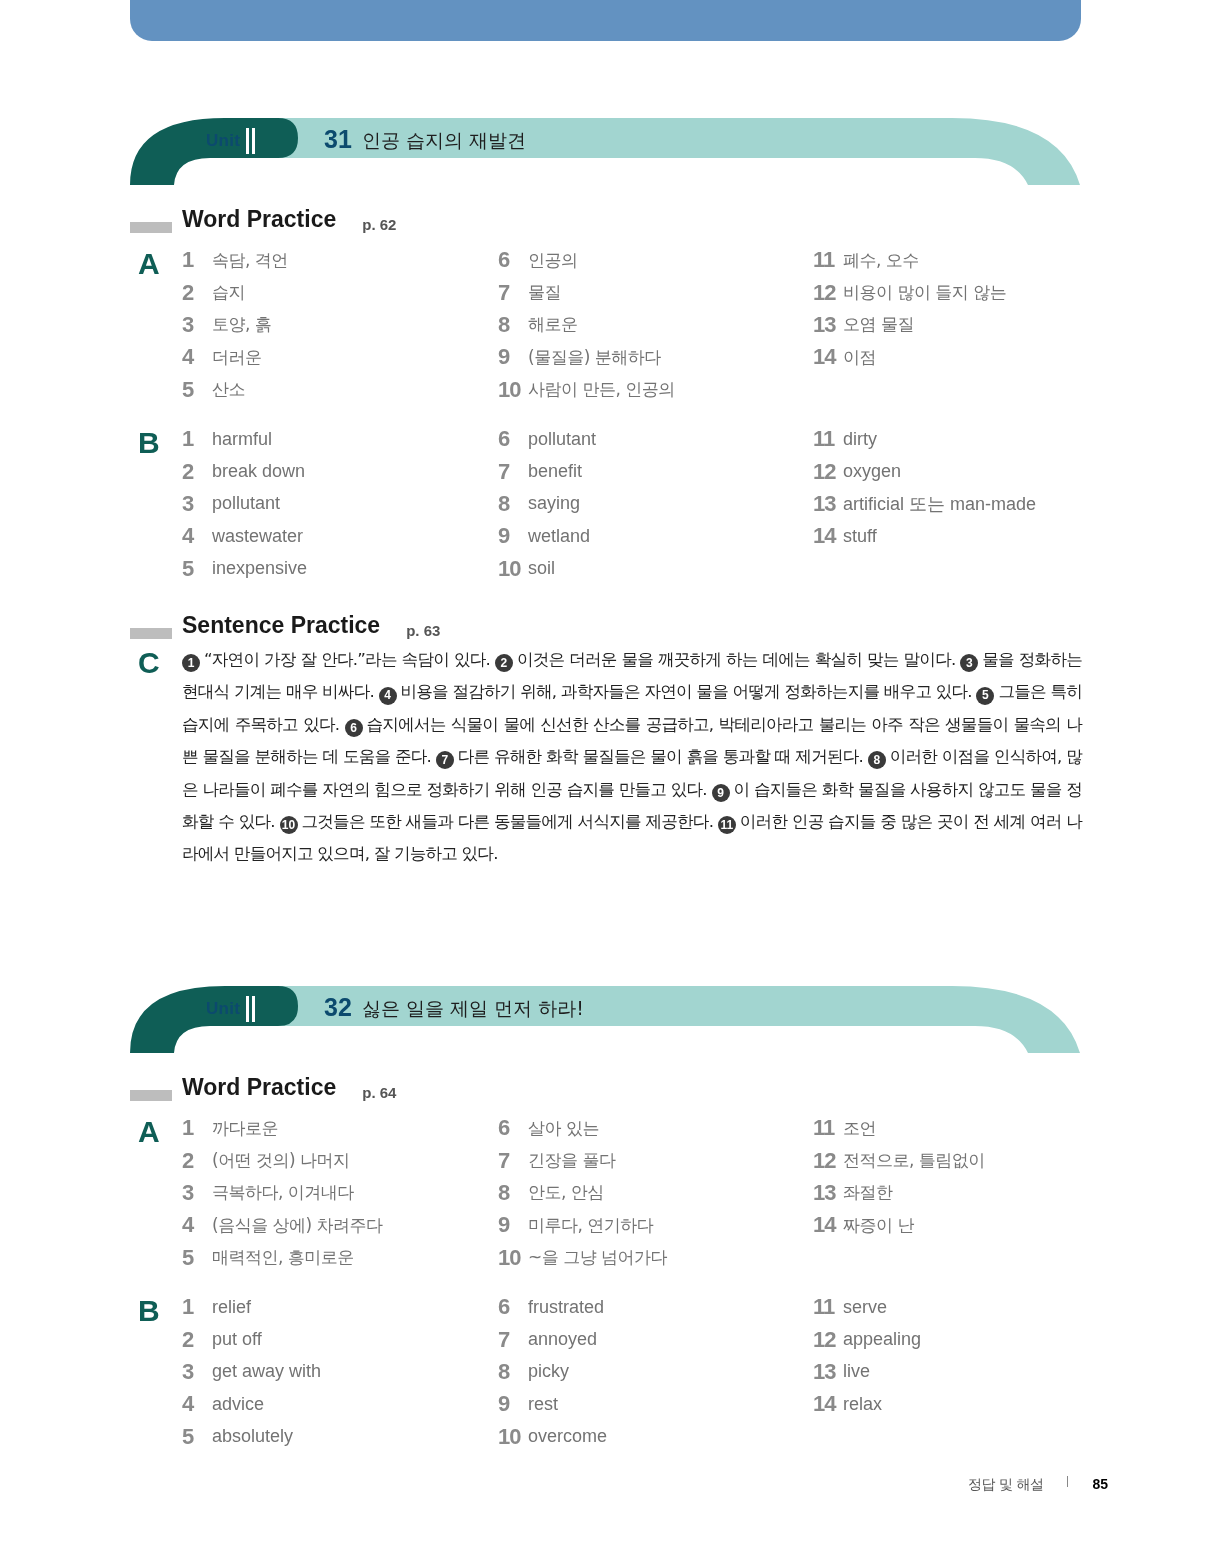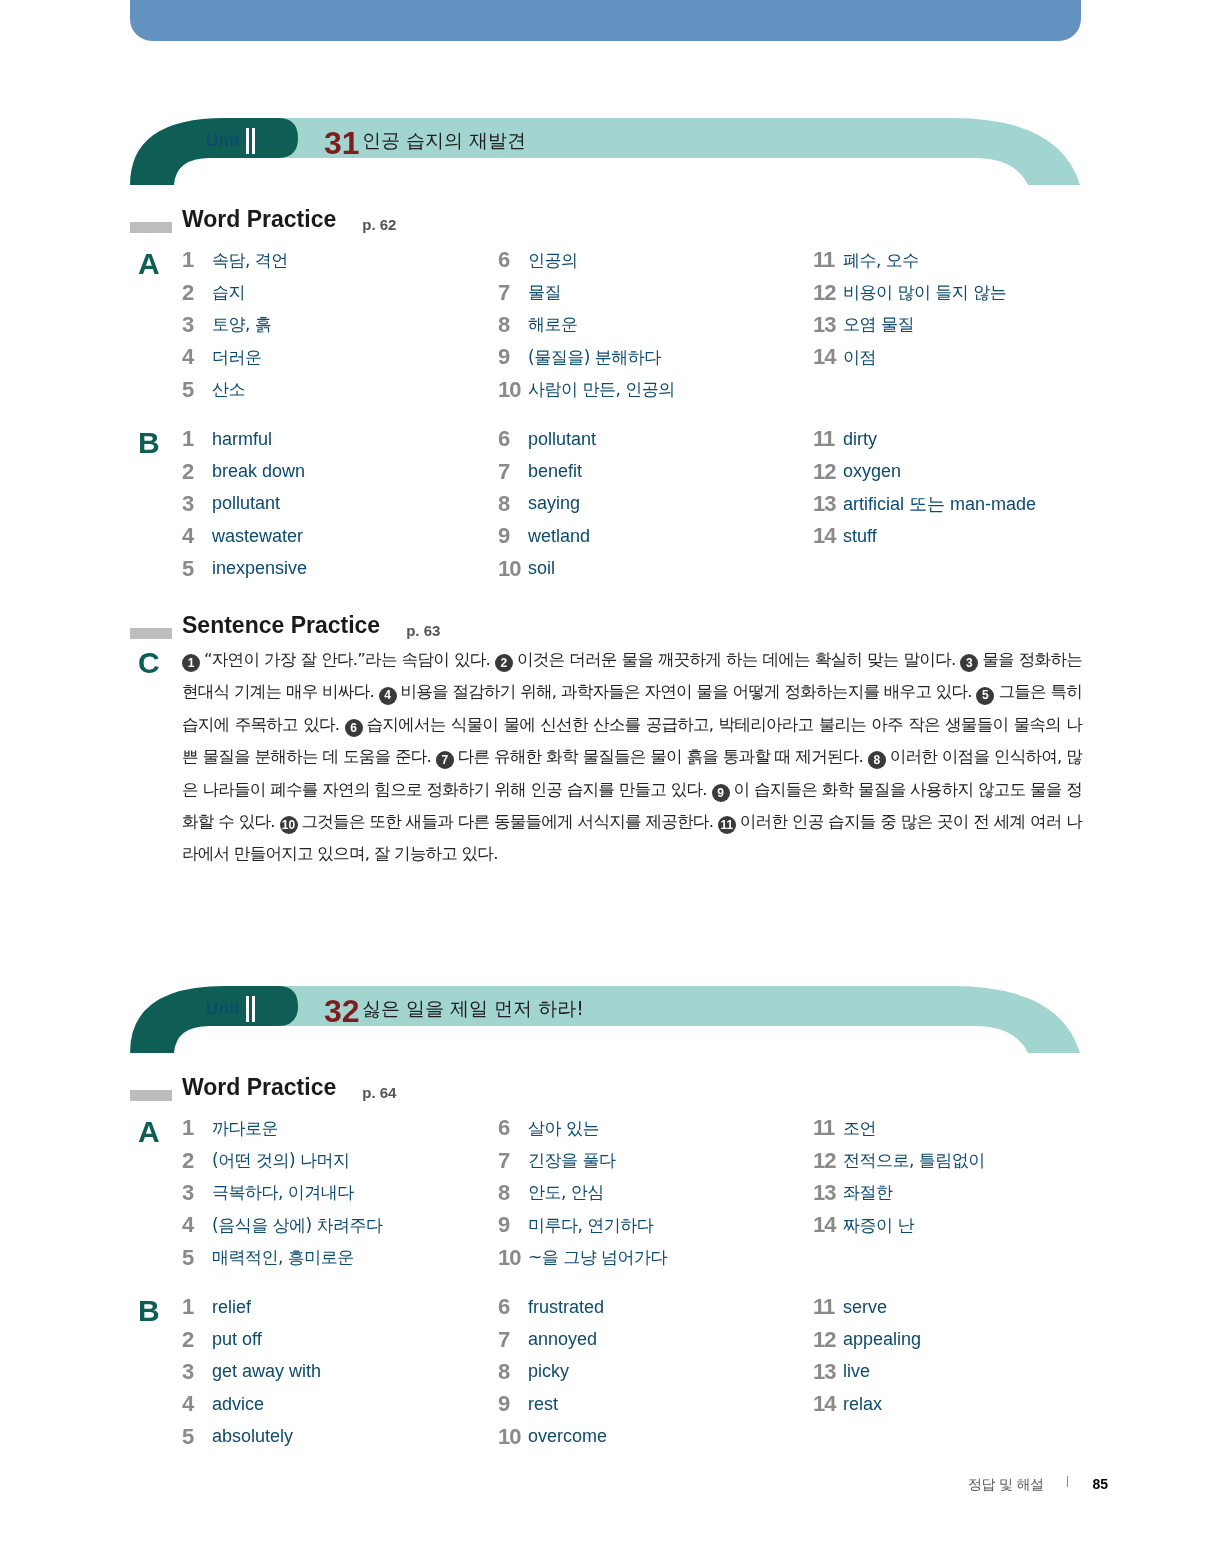--- a/index.html
+++ b/index.html
@@ -15,21 +15,21 @@
   .unit-banner svg { position: absolute; left: 0; top: 0; }
   .unit-label {
     position: absolute; left: 76px; top: 11px; color: #0c4a6e; font-weight: bold;
     font-family: "Liberation Sans", sans-serif; font-size: 17px; letter-spacing: 0.3px;
     display: flex; align-items: center; gap: 6px;
   }
   .unit-bars { display: inline-flex; gap: 3px; height: 26px; align-items: stretch; }
   .unit-bars span { width: 3px; background: #fff; display: block; }
   .unit-num {
     position: absolute; left: 194px; top: 8px; font-family: "Liberation Sans", sans-serif;
-    font-size: 32px; font-weight: bold; color: #7f1d1d;
+    font-size: 25px; font-weight: bold; color: #0c4a6e;
   }
   .unit-title {
     position: absolute; left: 232px; top: 11px; font-size: 19px; font-weight: normal; color: #1e1e1e;
   }
 
   .section-head { position: absolute; left: 130px; display: flex; align-items: flex-end; }
   .section-head .bar { width: 42px; height: 11px; background: #bdbdbd; margin-right: 10px; }
   .section-head .title {
     font-family: "Liberation Sans", sans-serif; font-weight: bold; font-size: 23px; color: #1a1a1a;
   }
@@ -43,21 +43,21 @@
     font-weight: bold; font-size: 30px; color: #0f5e56; line-height: 1;
   }
 
   .word-grid { position: absolute; left: 182px; width: 900px; }
   .word-col { position: absolute; top: 0; }
   .word-item { height: 32.4px; display: flex; align-items: center; white-space: nowrap; }
   .word-item .num {
     font-family: "Liberation Sans", sans-serif; font-weight: bold; font-size: 22px; color: #8a8a8a;
     width: 30px; letter-spacing: -1px;
   }
-  .word-item .txt { font-size: 18px; color: #0c4a6e; font-family: "Liberation Sans", "DejaVu Sans", sans-serif; }
+  .word-item .txt { font-size: 18px; color: #737373; font-family: "Liberation Sans", "DejaVu Sans", sans-serif; }
   .word-item .txt.kr { font-family: "DejaVu Sans", sans-serif; font-size: 17px; letter-spacing: -0.5px; }
 
   .sentence-block {
     position: absolute; left: 182px; top: 644px; width: 900px;
     font-family: "DejaVu Sans", sans-serif; font-size: 16.6px; line-height: 32.4px;
     letter-spacing: -0.8px; color: #222; text-align: justify;
   }
   .sentence-block .circ {
     display: inline-flex; align-items: center; justify-content: center;
     width: 18px; height: 18px; border-radius: 50%; background: #3a3a3a; color: #fff;

